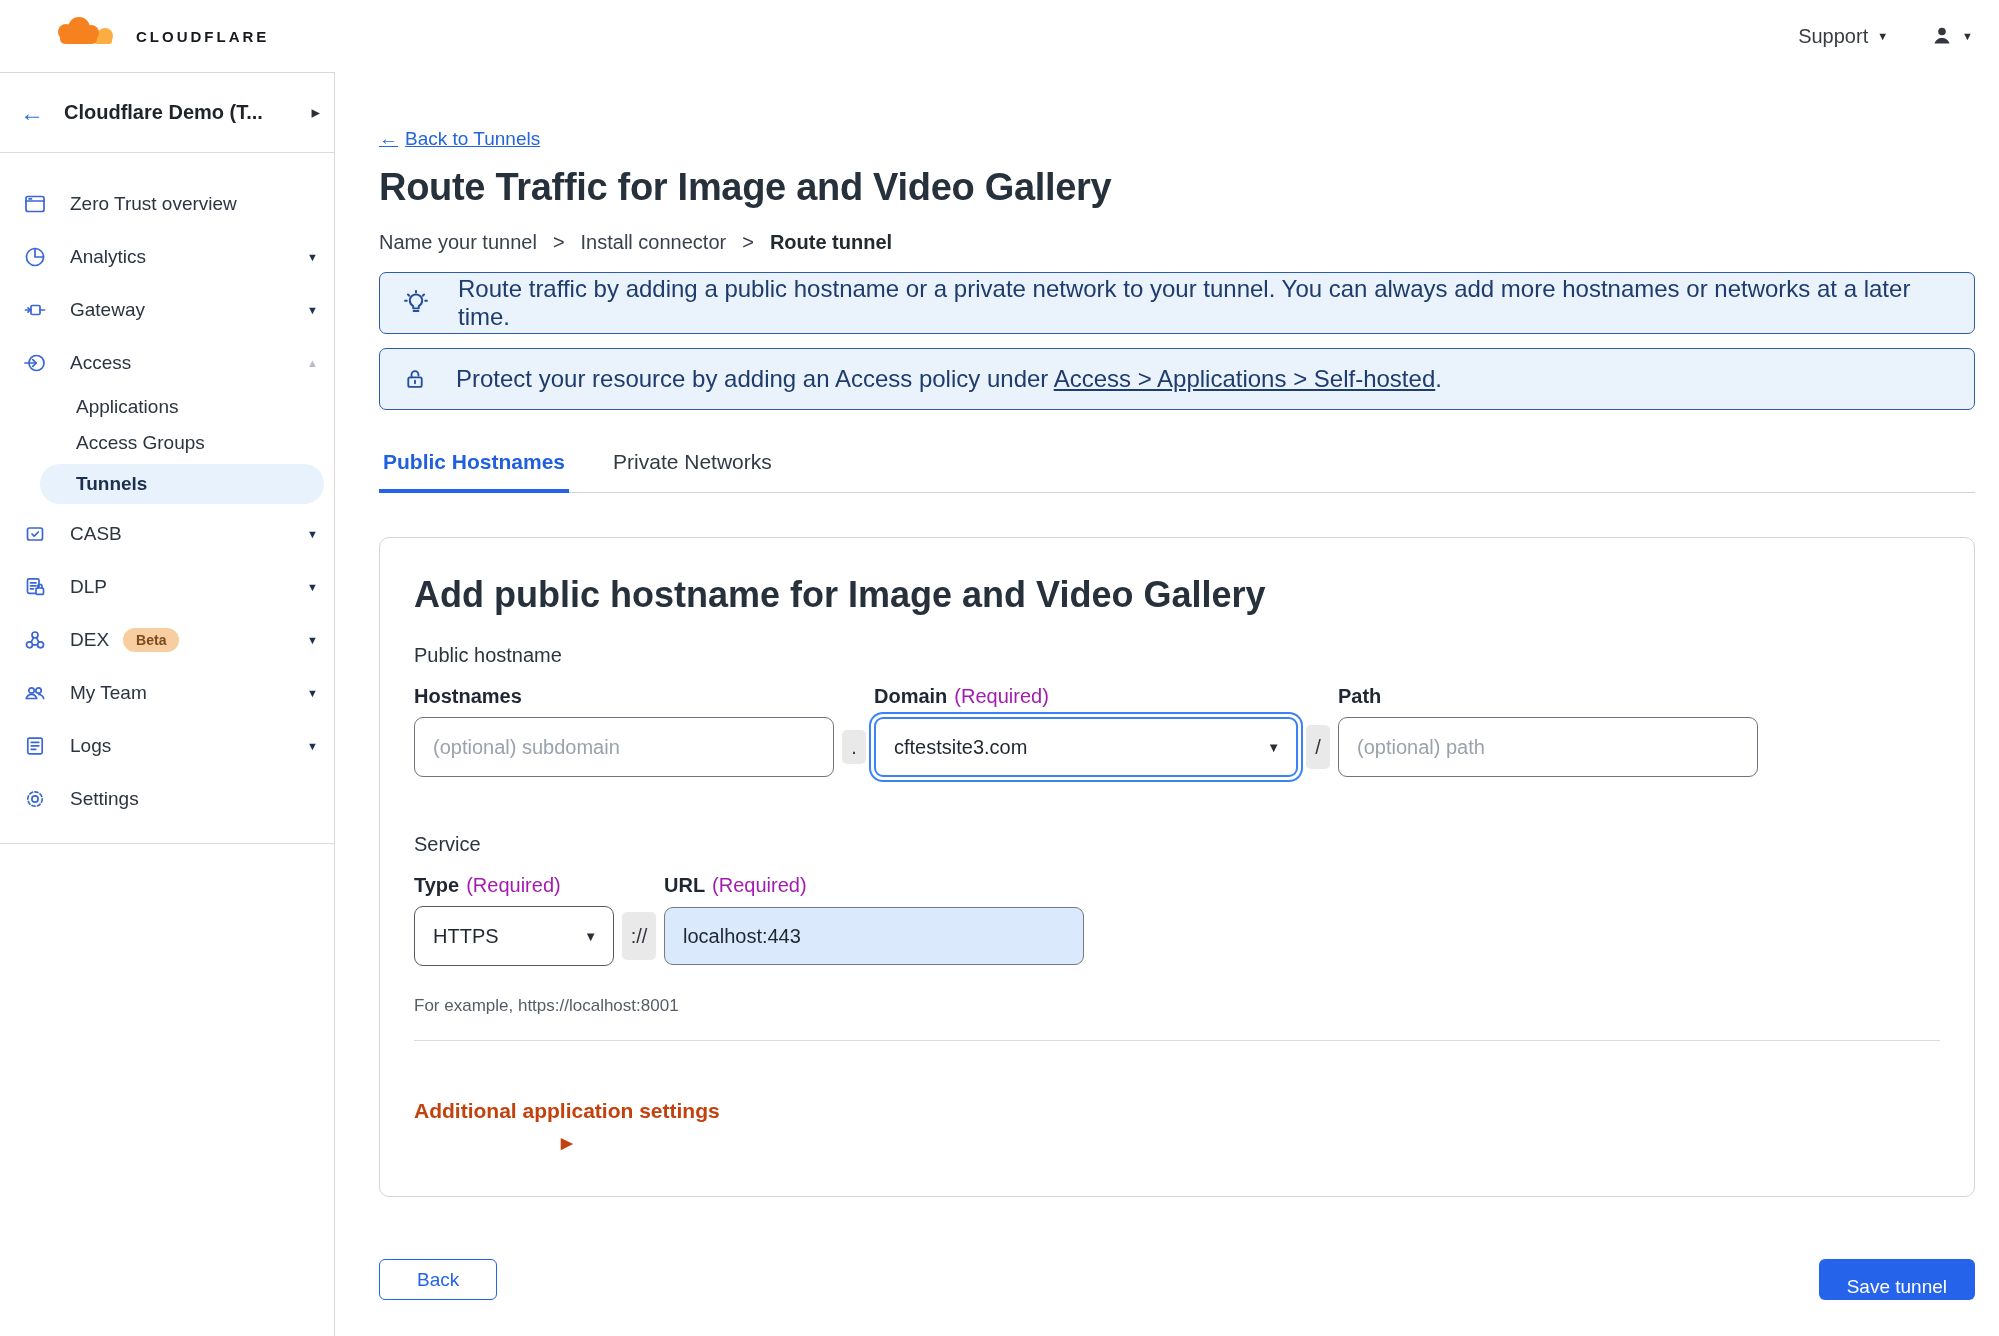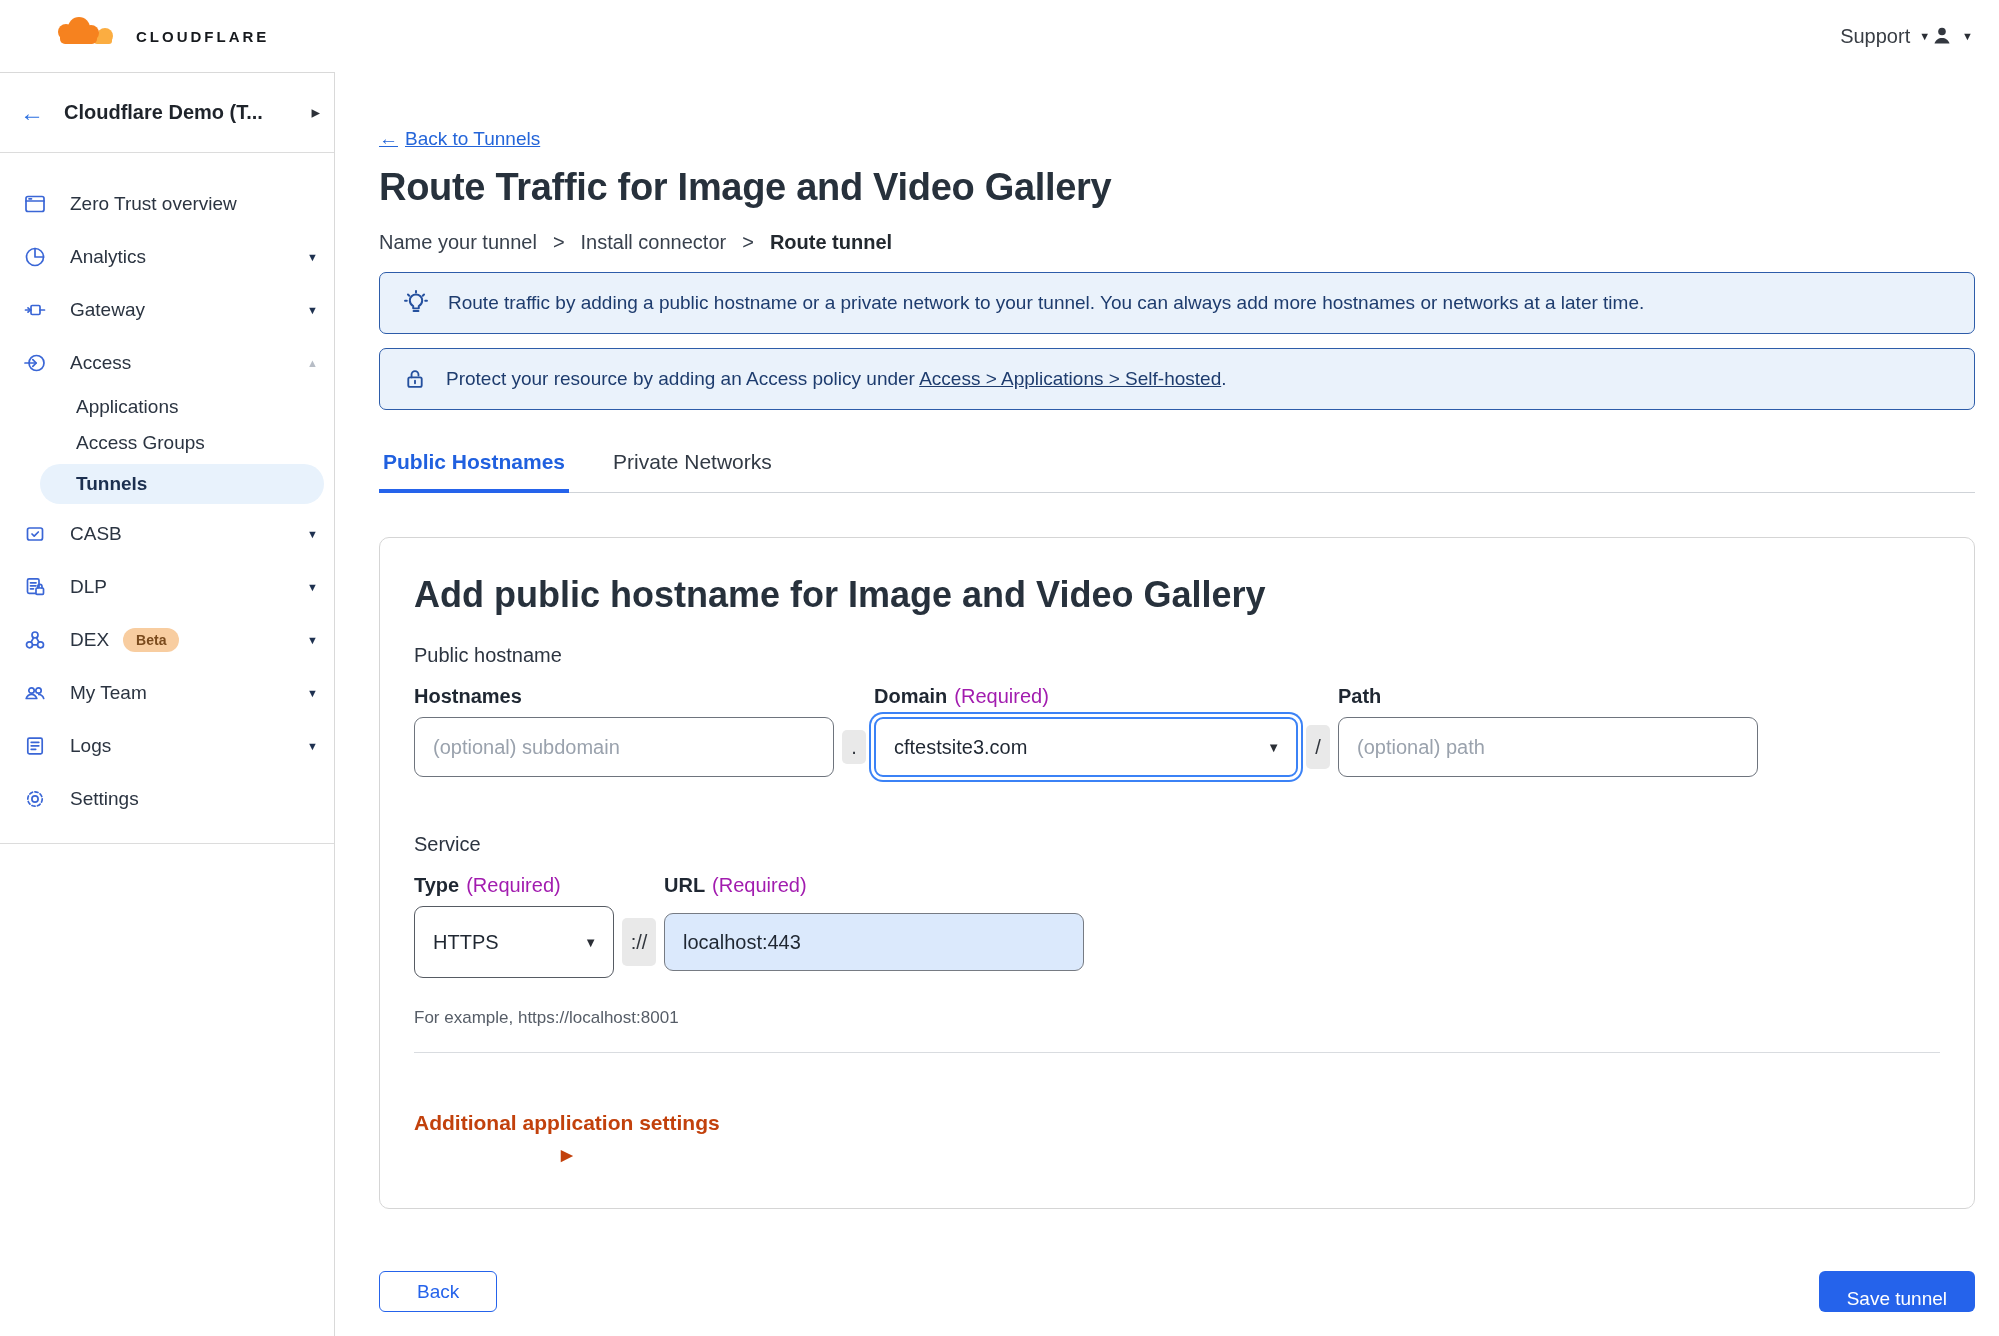--- a/index.html
+++ b/index.html
@@ -2,21 +2,21 @@
 <html><head>
 <meta charset="utf-8">
 <style>
   * { box-sizing: border-box; margin: 0; padding: 0; }
   html,body { width:1999px; height:1336px; background:#fff; font-family:"Liberation Sans", sans-serif; color:#252e3a; overflow:hidden; }
 
   
   .topbar { height:72px; display:flex; align-items:center; padding:0 26px; background:#fff; }
   .logo { display:flex; align-items:center; line-height:1; }
   .logo-text { font-size:15px; font-weight:700; letter-spacing:3px; color:#16191d; margin-top:1px; }
-  .topbar-right { margin-left:auto; display:flex; }
+  .topbar-right { margin-left:auto; display:flex; gap:42px; }
   .support { display:flex; align-items:center; gap:9px; font-size:20px; color:#383d44; cursor:pointer; }
   .caret { font-size:11px; color:#2b2f36; line-height:1; }
   .user-menu { display:flex; align-items:center; gap:8px; cursor:pointer; }
 
   
   .body-row { display:flex; height:1264px; }
   .sidebar { width:335px; flex:0 0 335px; border-top:1px solid #d9d9d9; border-right:1px solid #d9d9d9; background:#fff; }
   .content { flex:1; padding:56px 24px 0 44px; }
 
   
@@ -34,21 +34,21 @@
   .beta-badge { margin-left:14px; background:#f8cda0; color:#7a4a1c; font-size:14px; font-weight:700; padding:4px 13px; border-radius:999px; }
 
   
   .back-link { display:inline-flex; align-items:center; gap:7px; font-size:19px; color:#2465d9; text-decoration:underline; cursor:pointer; }
   .page-title { font-size:38px; font-weight:700; color:#27313c; margin-top:16px; letter-spacing:-0.3px; }
   .steps { display:flex; align-items:center; gap:16px; margin-top:22px; font-size:20px; color:#39414d; }
   .step.current { font-weight:700; color:#23292f; }
   .step { cursor:pointer; }
   .step-sep { color:#39414d; }
 
-  .banner { display:flex; align-items:center; gap:18px; margin-top:18px; background:#eaf2fb; border:1.5px solid #2d5ca9; border-radius:7px; height:62px; padding:0 22px; font-size:19px; color:#1e3c6e; }
+  .banner { display:flex; align-items:center; gap:28px; margin-top:18px; background:#eaf2fb; border:1.5px solid #2d5ca9; border-radius:7px; height:62px; padding:0 22px; font-size:24px; color:#1e3c6e; }
   .banner + .banner { margin-top:14px; }
   .banner a { color:#1e3c6e; text-decoration:underline; cursor:pointer; }
   .banner-icon { flex:0 0 auto; display:flex; }
 
   .tabs { display:flex; gap:40px; margin-top:40px; border-bottom:1px solid #cfd3d8; }
   .tab { font-size:21px; padding:0 4px 15px; cursor:pointer; color:#323a45; font-weight:500; }
   .tab.active { color:#2060df; font-weight:700; border-bottom:4px solid #2563eb; margin-bottom:-1px; }
 
   .card { margin-top:44px; border:1px solid #d5d5d5; border-radius:10px; background:#fff; padding:36px 34px 44px; }
   .card-heading { font-size:36px; font-weight:700; color:#27313c; }
@@ -57,21 +57,21 @@
   .service-grid { display:grid; grid-template-columns:200px 34px 420px; column-gap:8px; align-items:center; }
   .label-row { margin-top:18px; margin-bottom:9px; align-items:end; }
   .field-label { font-size:20px; font-weight:700; color:#1f2732; }
   .req { font-size:20px; font-weight:400; color:#a21caf; margin-left:7px; }
   .text-input { height:60px; border:1.5px solid #6e747d; border-radius:9px; padding:0 18px; font-size:20px; color:#1f2732; font-family:"Liberation Sans", sans-serif; width:100%; background:#fff; }
   .text-input::placeholder { color:#9aa2ad; }
   .sep-box { background:#e9e9e9; border-radius:5px; color:#31363d; font-size:20px; display:flex; align-items:center; justify-content:center; height:40px; cursor:default; }
   .select { height:60px; border:1.5px solid #565b63; border-radius:9px; padding:0 16px 0 18px; font-size:20px; color:#1f2732; display:flex; align-items:center; background:#fff; cursor:pointer; }
   .select .caret { margin-left:auto; font-size:13px; }
   .select.focused { border:2px solid #3b82f6; box-shadow:0 0 0 3px #fff, 0 0 0 5px #3b82f6; }
-  .select.small { height:72px; }
+  .select.small { height:60px; }
   .url-input { background:#dbe9fc; border-color:#767b83; height:58px; }
   .example { margin-top:30px; font-size:17px; color:#565d67; }
   .card-divider { margin-top:24px; border:none; border-top:1px solid #d9dce0; }
   .additional { margin-top:58px; display:inline-flex; align-items:center; gap:11px; font-size:21px; font-weight:700; color:#c2410c; cursor:pointer;flex-direction:column; }
   .additional .tri { font-size:15px; }
 
   .footer-row { display:flex; justify-content:space-between; align-items:center; margin-top:62px; }
   .btn { font-family:"Liberation Sans", sans-serif; font-size:19px; border-radius:6px; cursor:pointer; height:41px; }
   .btn-back { background:#fff; color:#2563eb; border:1.5px solid #2563eb; padding:0 37px; }
   .btn-save { background:#2563eb; color:#fff; border:none; padding:17px 28px; font-weight:400; }

